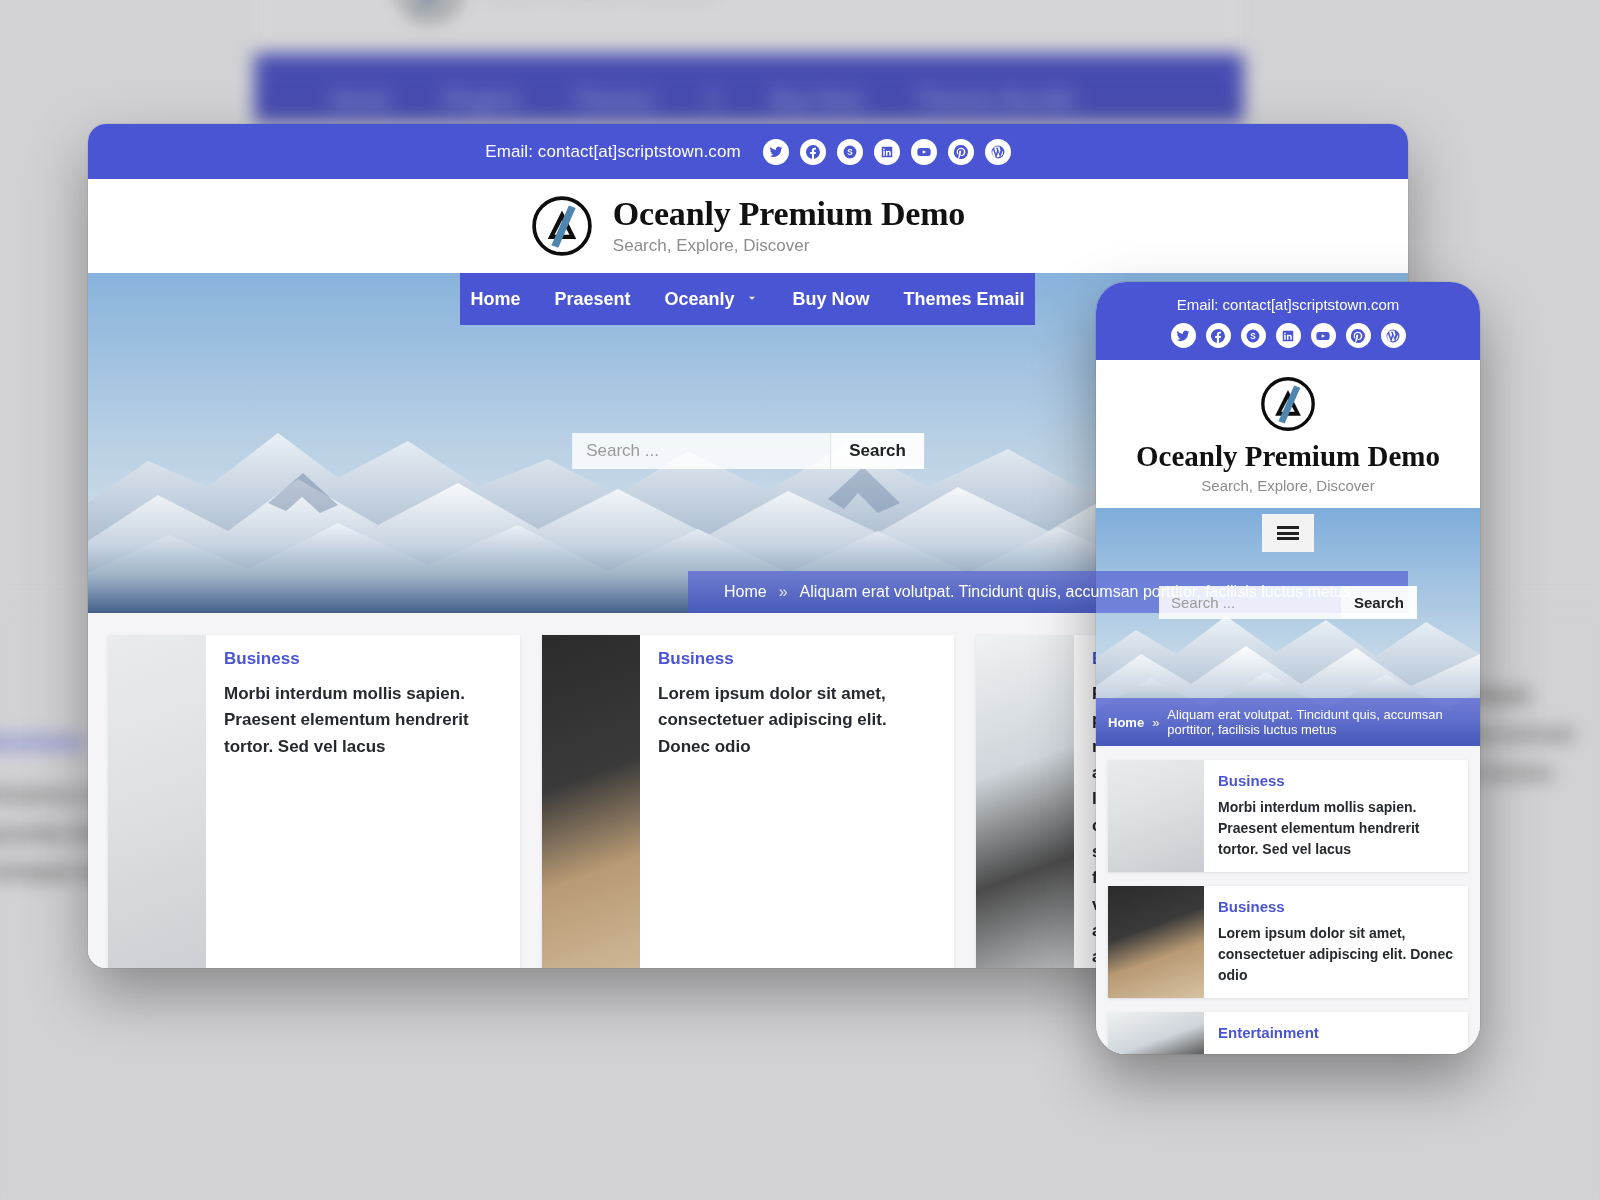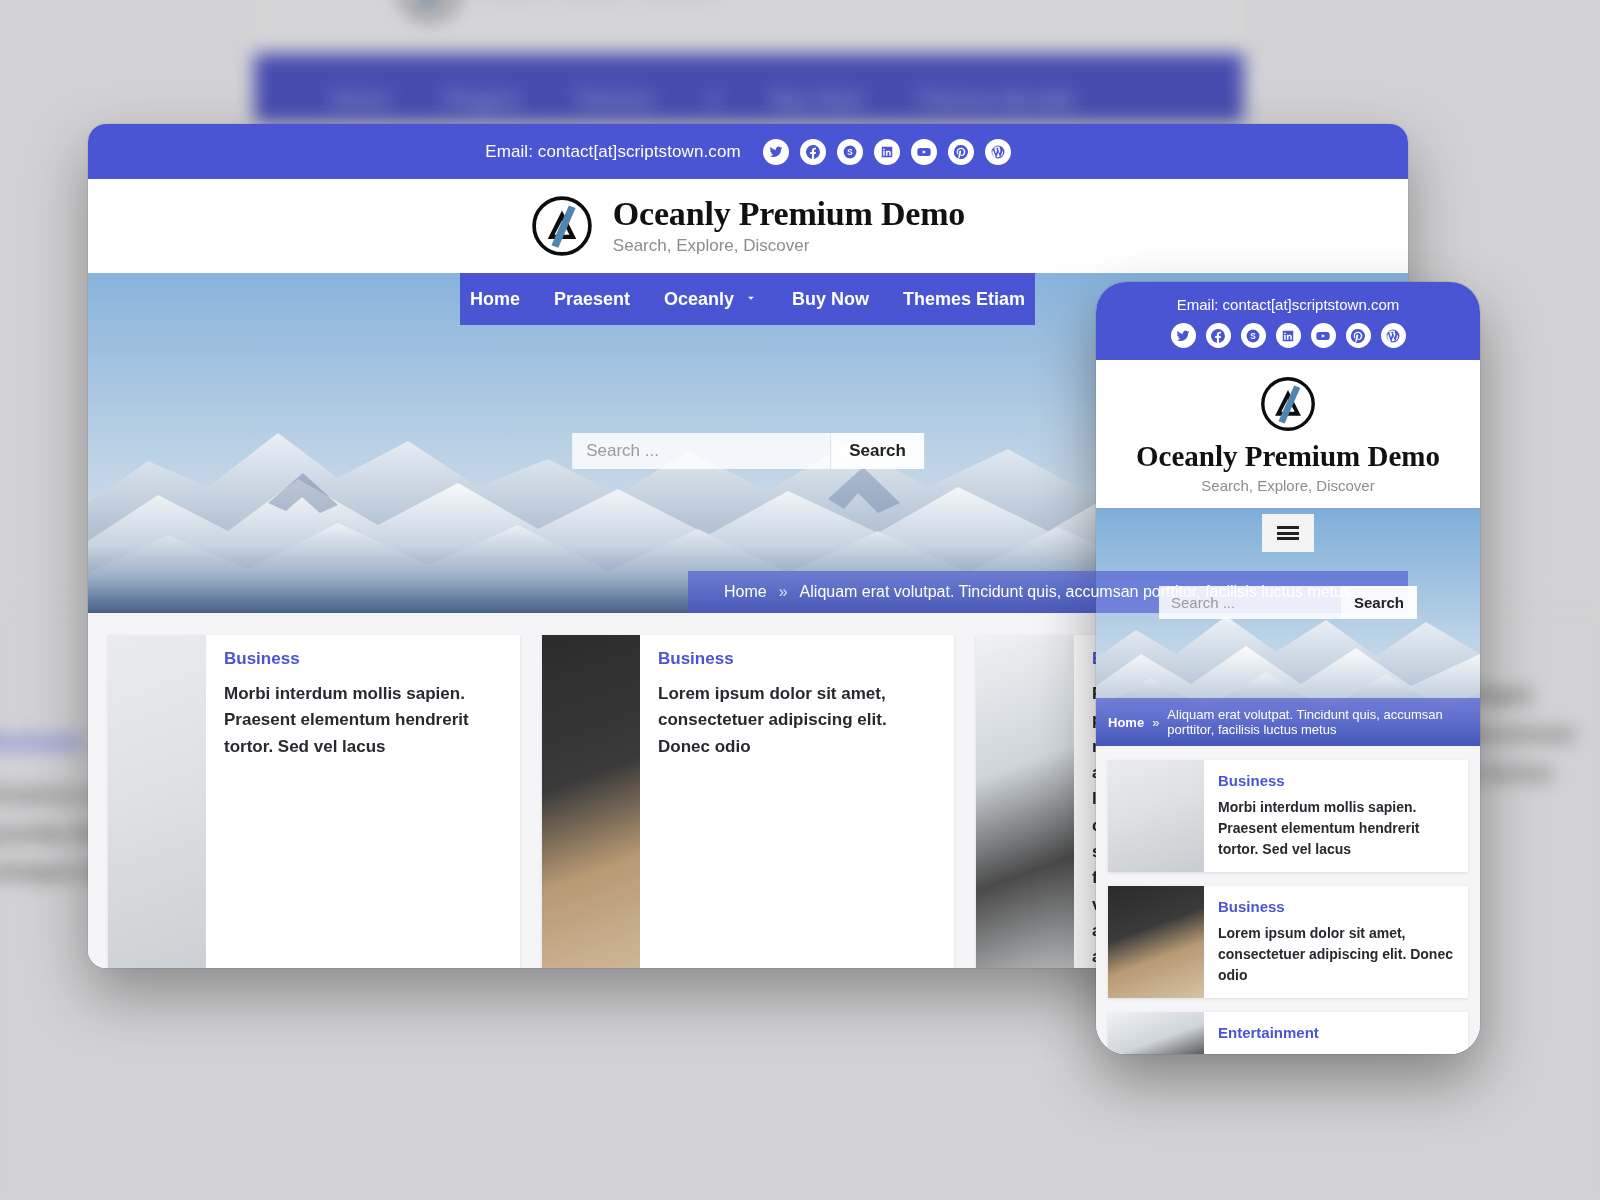--- a/index.html
+++ b/index.html
@@ -331,21 +331,21 @@
       <a href="#">
         <span>Oceanly</span>
         <span class="caret"><svg viewBox="0 0 24 24">
               <path d="M7 10l5 5 5-5z"></path>
             </svg></span>
       </a>
       <a href="#">
           <span>Buy Now</span>
         </a>
       <a href="#">
-          <span>Themes Etiam</span>
+          <span>Themes Email</span>
         </a>
     </nav>
 
     <form class="d-search">
       <input type="text" placeholder="Search ..." style="">
       <button type="button">Search</button>
     </form>
 
     <div class="d-crumb">
       <a href="#" style="color:#fff;text-decoration:none">Home</a>

